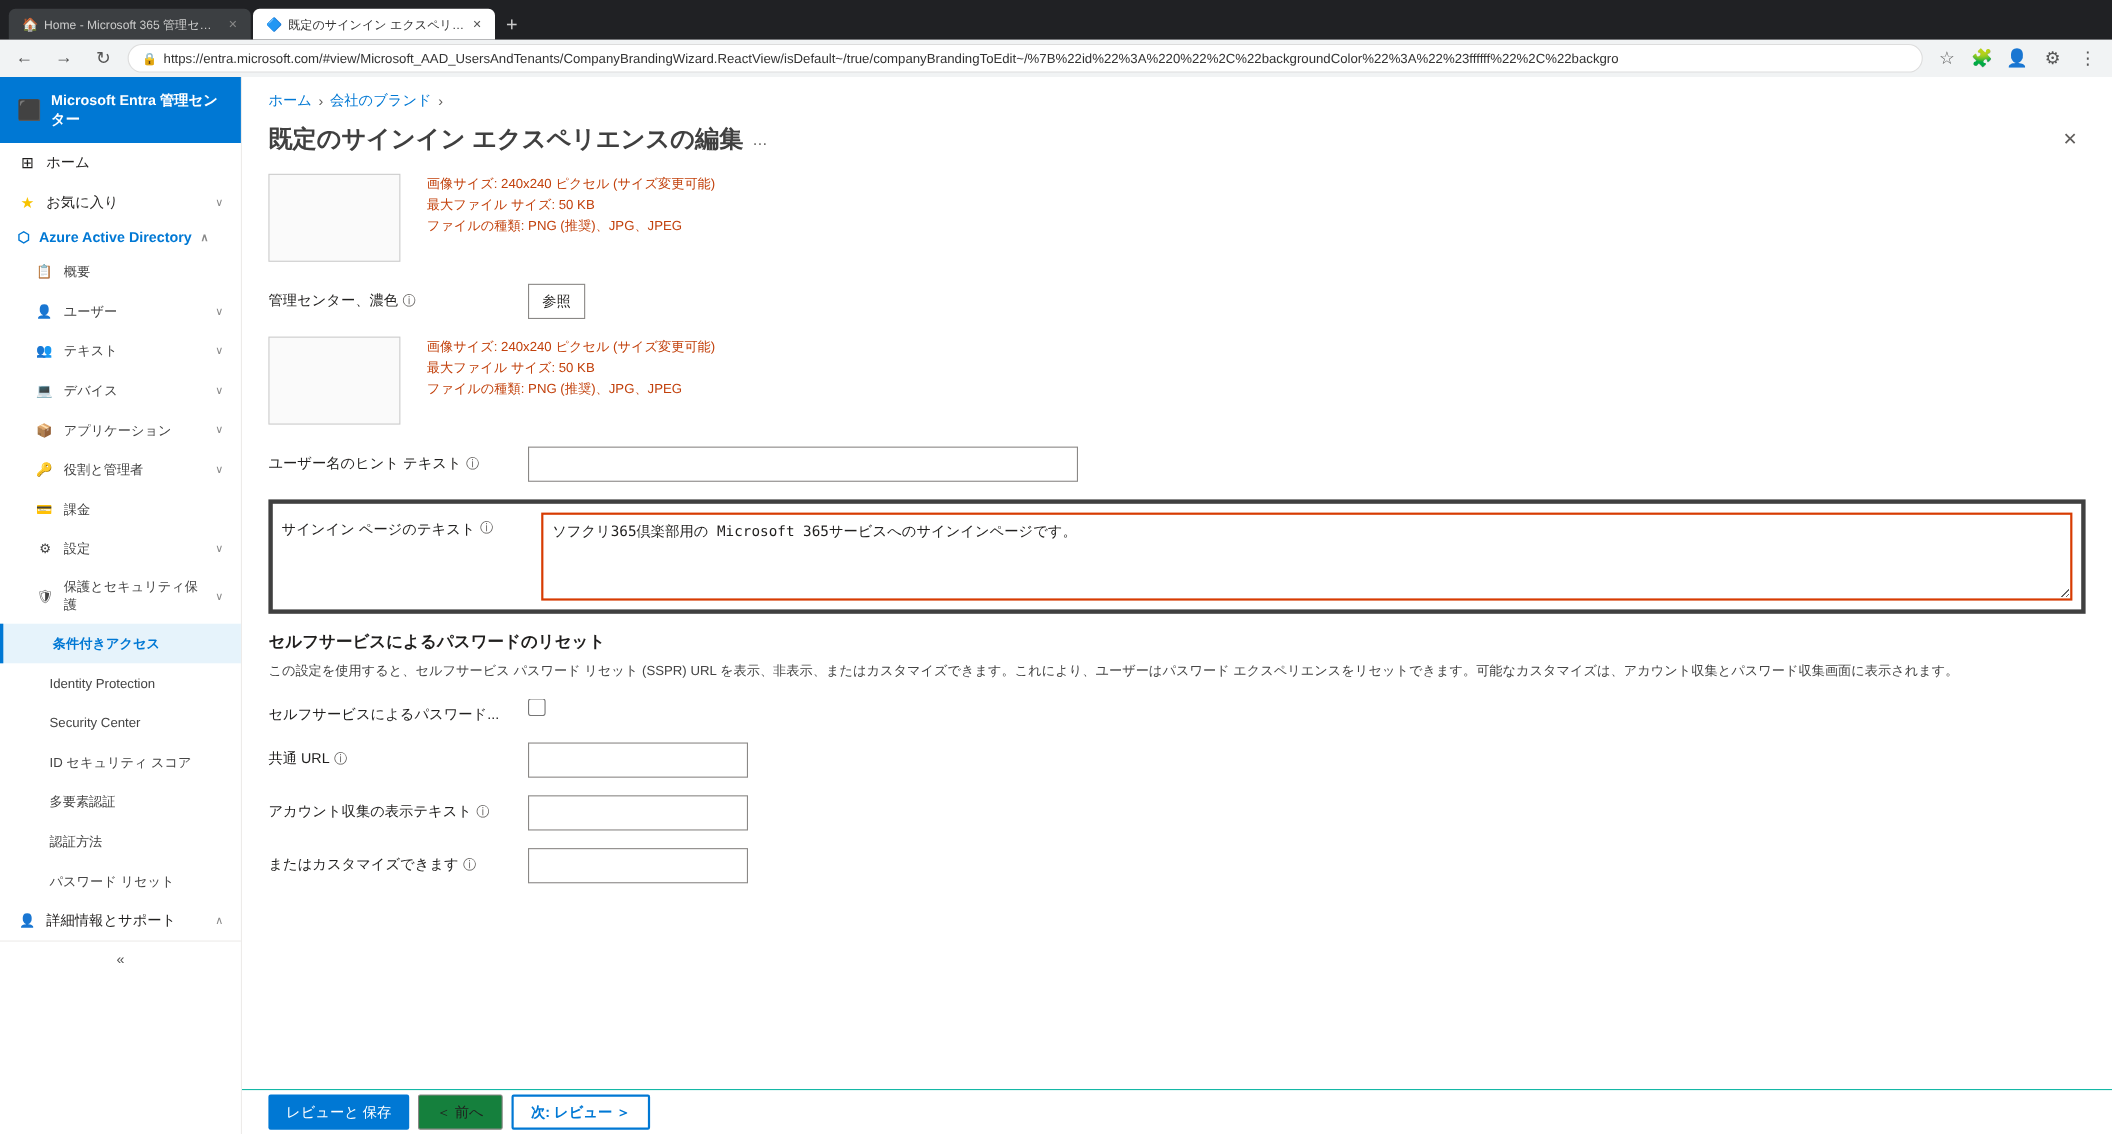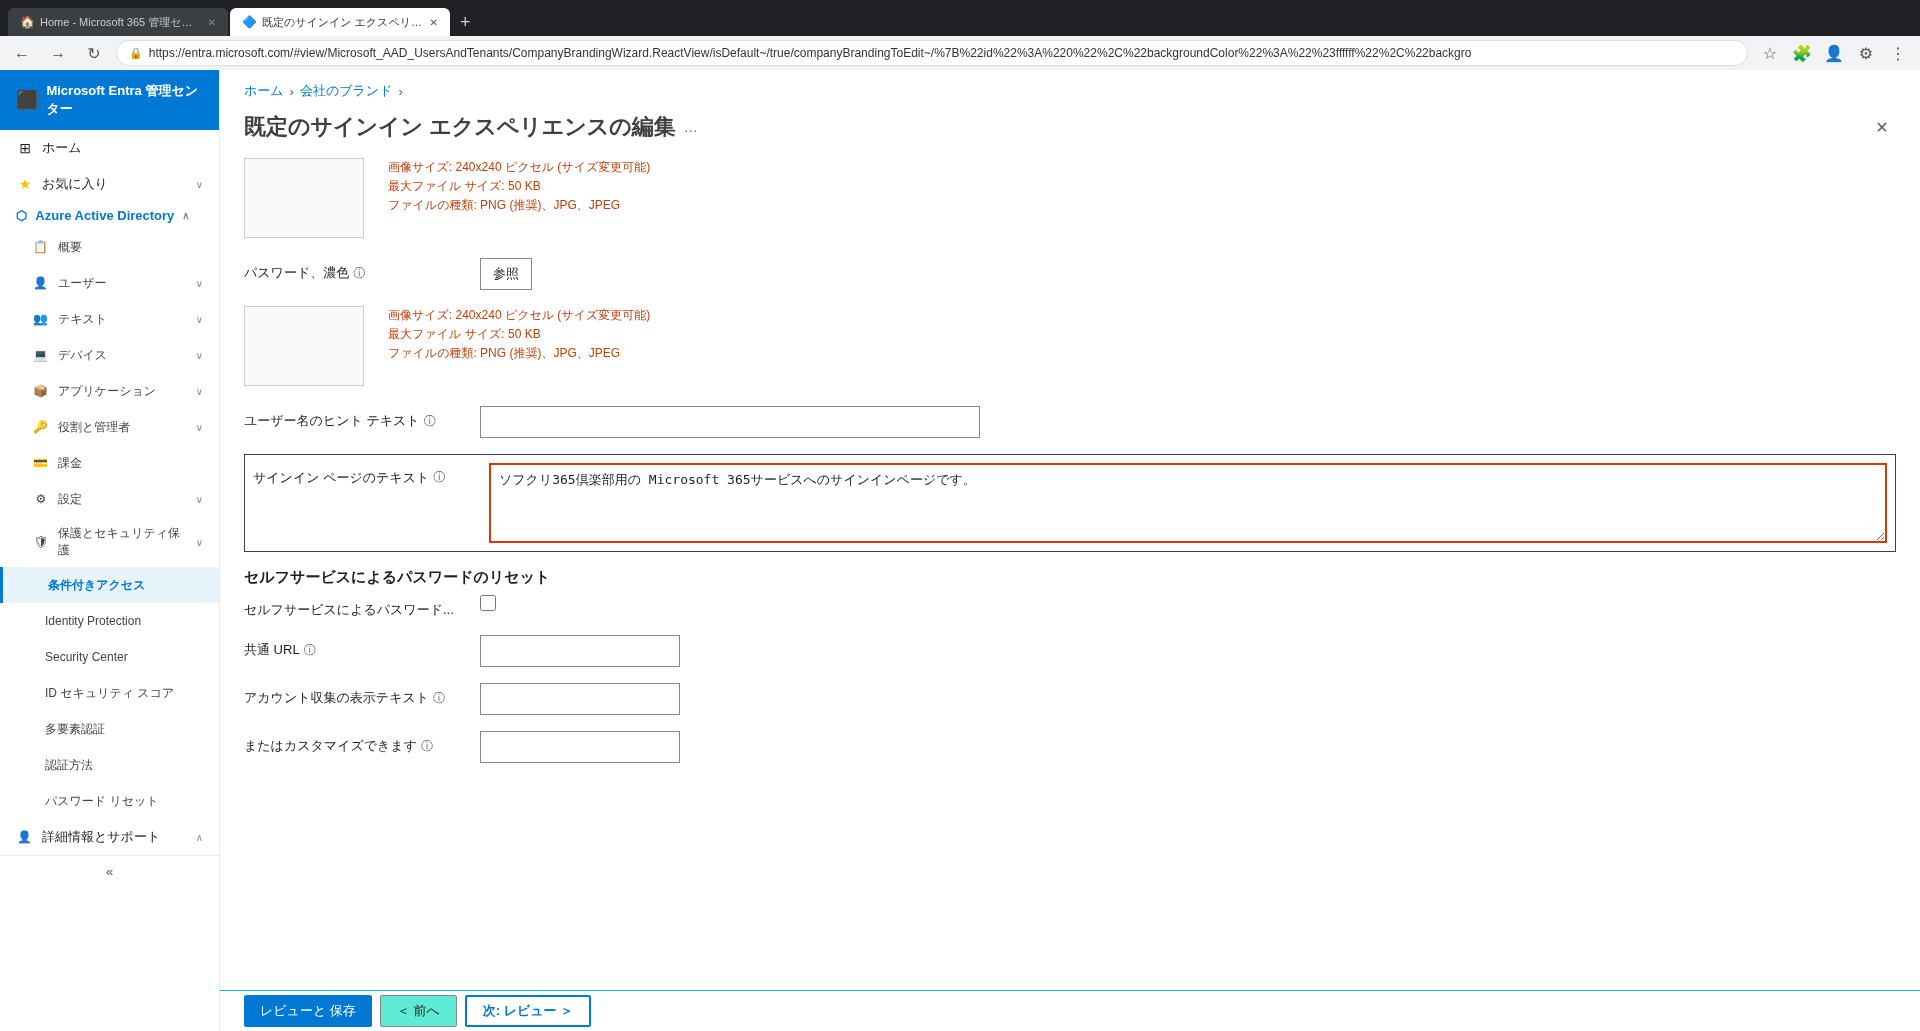--- a/index.html
+++ b/index.html
@@ -61,33 +61,33 @@
     .form-row { display: flex; align-items: flex-start; margin-bottom: 16px; gap: 16px; }
     .form-label { width: 220px; font-size: 13px; color: #201f1e; flex-shrink: 0; display: flex; align-items: center; gap: 4px; padding-top: 6px; }
     .info-icon { color: #605e5c; font-size: 12px; cursor: pointer; }
     .form-control { flex: 1; max-width: 500px; }
     .form-input { width: 100%; border: 1px solid #8a8886; height: 32px; padding: 0 8px; font-size: 13px; color: #201f1e; outline: none; }
     .form-textarea { width: 100%; border: 2px solid #d73b02; height: 80px; padding: 6px 8px; font-size: 13px; color: #201f1e; outline: none; resize: vertical; }
     .file-input-row { display: flex; gap: 8px; align-items: center; }
     .file-input { flex: 1; border: 1px solid #8a8886; height: 32px; padding: 0 8px; font-size: 13px; color: #888; background: #fff; }
     .browse-btn { border: 1px solid #8a8886; background: #fff; padding: 0 12px; height: 32px; font-size: 13px; cursor: pointer; color: #201f1e; }
 
-    .highlighted-row { border: 1px solid #404040; padding: 8px; display: flex; align-items: flex-start; gap: 16px; margin-bottom: 16px; }
+    .highlighted-row { border: 4px solid #404040; padding: 8px; display: flex; align-items: flex-start; gap: 16px; margin-bottom: 16px; }
     .highlighted-label { width: 220px; font-size: 13px; color: #201f1e; flex-shrink: 0; display: flex; align-items: flex-start; gap: 4px; padding-top: 6px; }
 
     .section-title { font-size: 15px; font-weight: 600; color: #201f1e; margin-bottom: 8px; }
     .section-desc { font-size: 12px; color: #444; margin-bottom: 16px; line-height: 1.5; }
 
     .checkbox-row { display: flex; align-items: center; gap: 8px; }
     .form-checkbox { width: 16px; height: 16px; border: 1px solid #8a8886; cursor: pointer; }
 
     
     .form-footer { display: flex; align-items: flex-start; gap: 8px; padding: 4px 24px; border-top: 1px solid #14b8a6; background: #fff; }
     .btn-primary { background: #0078d4; color: #fff; border: none; padding: 0 16px; height: 32px; font-size: 13px; cursor: pointer; border-radius: 2px; }
-    .btn-secondary { background: #5eead4; color: #201f1e; border: 1px solid #8a8886; padding: 0 16px; height: 32px; font-size: 13px; cursor: pointer; border-radius: 2px; }
+    .btn-secondary { background: #15803d; color: #201f1e; border: 1px solid #8a8886; padding: 0 16px; height: 32px; font-size: 13px; cursor: pointer; border-radius: 2px; }
     .btn-next { background: #fff; color: #0078d4; border: 2px solid #0078d4; padding: 0 16px; height: 32px; font-size: 13px; cursor: pointer; border-radius: 2px; font-weight: 600; }
   </style>
 </head>
 <body>
 
 <div class="browser-chrome">
   <div class="browser-tabs">
     <div class="browser-tab">
       <span class="tab-favicon">🏠</span>
       <span class="tab-title">Home - Microsoft 365 管理セン...</span>
@@ -241,21 +241,21 @@
         <div class="image-preview-box"></div>
         <div class="image-desc">
           画像サイズ: 240x240 ピクセル (サイズ変更可能)<br>
           最大ファイル サイズ: 50 KB<br>
           ファイルの種類: PNG (推奨)、JPG、JPEG
         </div>
       </div>
 
       <div class="form-row">
         <label class="form-label">
-          <span>パスワード、濃色</span>
+          <span>管理センター、濃色</span>
           <span class="info-icon">ⓘ</span>
         </label>
         <div class="form-control file-input-row">
           <button class="browse-btn">参照</button>
         </div>
       </div>
 
       <div class="image-preview-container">
         <div class="image-preview-box"></div>
         <div class="image-desc">
@@ -277,20 +277,21 @@
 
       <div class="highlighted-row">
         <div class="highlighted-label">
           <span>サインイン ページのテキスト</span>
           <span class="info-icon">ⓘ</span>
         </div>
         <textarea class="form-textarea" style="">ソフクリ365倶楽部用の Microsoft 365サービスへのサインインページです。</textarea>
       </div>
 
       <div class="section-title">セルフサービスによるパスワードのリセット</div>
+      <div class="section-desc">この設定を使用すると、セルフサービス パスワード リセット (SSPR) URL を表示、非表示、またはカスタマイズできます。これにより、ユーザーはパスワード エクスペリエンスをリセットできます。可能なカスタマイズは、アカウント収集とパスワード収集画面に表示されます。</div>
 
       <div class="form-row">
         <label class="form-label">
           <span>セルフサービスによるパスワード...</span>
         </label>
         <div class="form-control checkbox-row">
           <input type="checkbox" class="form-checkbox" style="">
         </div>
       </div>
 

